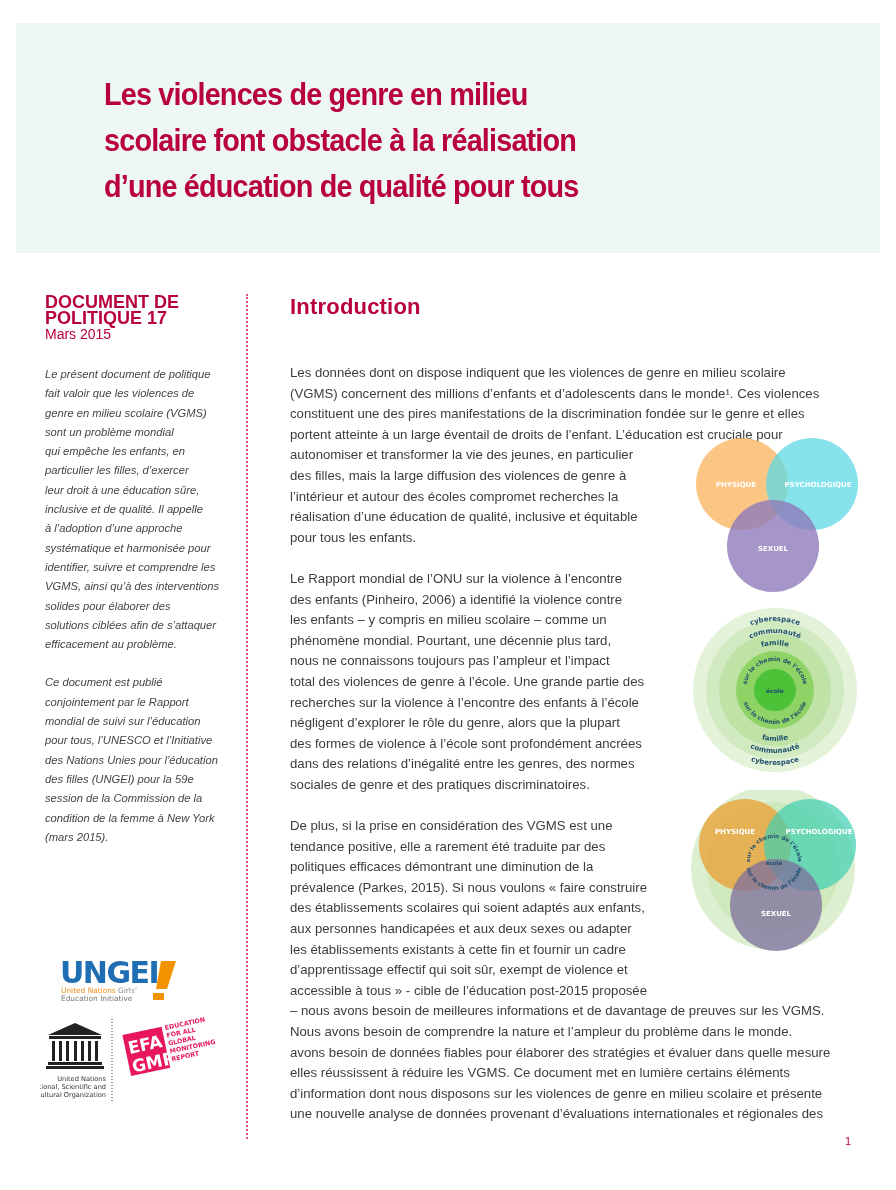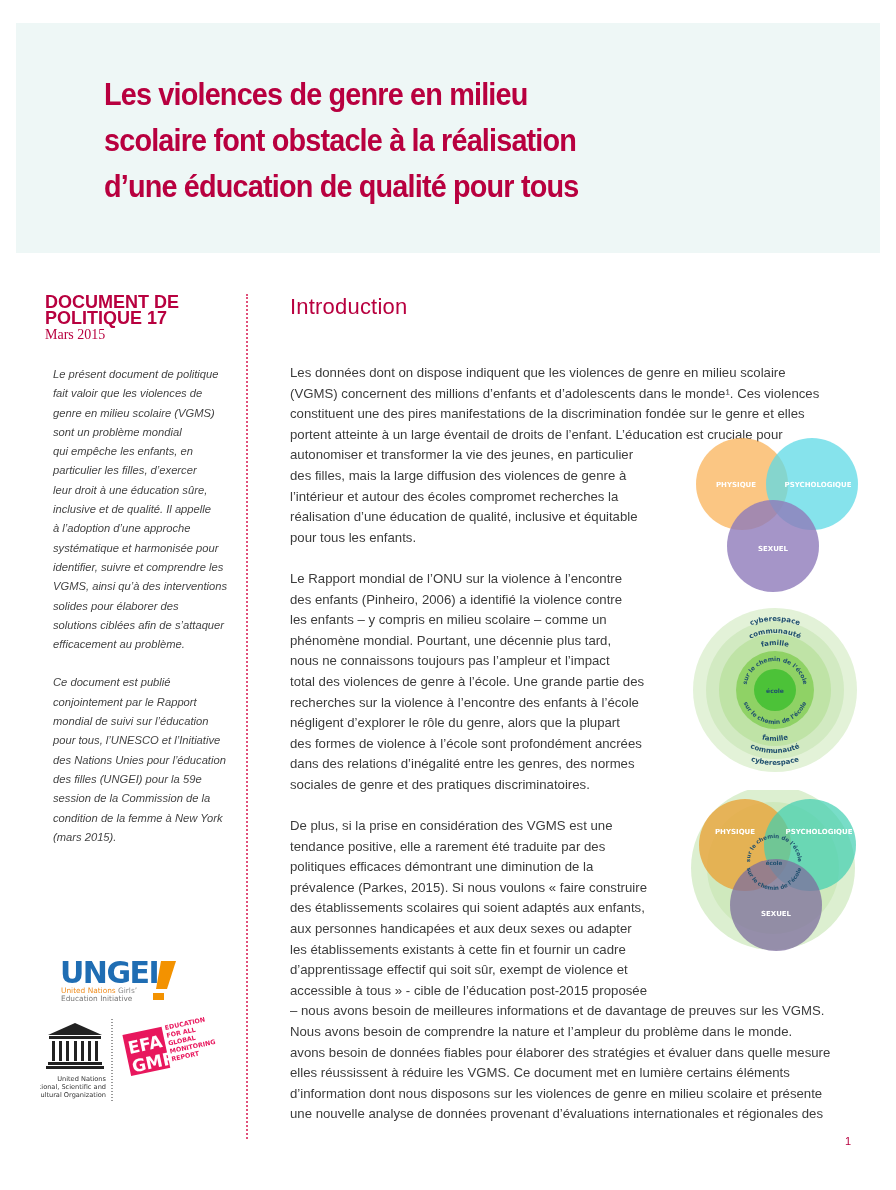--- a/index.html
+++ b/index.html
@@ -1,26 +1,26 @@
 <!DOCTYPE html>
 <html><head>
 <meta charset="utf-8">
 <style>
   html, body { margin: 0; padding: 0; background: #ffffff; }
   body { width: 896px; height: 1190px; position: relative; overflow: hidden; font-family: "DejaVu Sans", sans-serif; color: #3c3c3c; }
   .header-band { position: absolute; left: 16px; top: 23px; width: 864px; height: 230px; background: #eef7f6; }
   .main-title { position: absolute; left: 104px; top: 72px; width: 640px; margin: 0; font-family: "Liberation Sans", sans-serif; font-weight: bold; font-size: 31px; line-height: 46px; color: #b8003f; letter-spacing: -0.9px; transform: scaleX(0.93); transform-origin: left top; }
   .sidebar { position: absolute; left: 45px; top: 294px; width: 190px; }
   .doc-label { font-family: "Liberation Sans", sans-serif; font-weight: bold; font-size: 18px; line-height: 16px; color: #b8003f; margin: 0; }
-  .doc-date { font-family: Liberation Serif, serif; font-size: 14px; line-height: 17px; color: #b8003f; margin: 0 0 22px 0; }
-  .sidebar p.note { font-family: "Liberation Sans", sans-serif; font-style: italic; font-size: 11.2px; line-height: 19.3px; color: #444; margin: 0 0 19px 8px; }
+  .doc-date { font-family: Liberation Sans, sans-serif; font-size: 14px; line-height: 17px; color: #b8003f; margin: 0 0 22px 0; }
+  .sidebar p.note { font-family: "Liberation Sans", sans-serif; font-style: italic; font-size: 11.2px; line-height: 19.3px; color: #444; margin: 0 0 19px 0; }
   .divider { position: absolute; left: 246px; top: 294px; height: 845px; border-left: 2px dotted #e0507a; }
   .logos { position: absolute; left: 40px; top: 955px; width: 190px; height: 160px; }
   .content { position: absolute; left: 290px; top: 294px; width: 560px; }
-  .intro-heading { font-family: "Liberation Sans", sans-serif; font-size: 22px; font-weight: normal; color: #b8003f; margin: 0 0 43px 0; letter-spacing: 0.2px; }
+  .intro-heading { font-family: "Liberation Sans", sans-serif; font-size: 22px; font-weight: bold; color: #b8003f; margin: 0 0 43px 0; letter-spacing: 0.2px; }
   .content p.body { font-family: "Liberation Sans", sans-serif; font-size: 13.2px; line-height: 20.6px; color: #3c3c3c; margin: 0 0 20.6px 0; }
   .line { display: block; white-space: nowrap; }
   .figure { position: absolute; }
   .page-num { position: absolute; left: 845px; top: 1135px; font-family: "Liberation Sans", sans-serif; font-size: 11px; color: #b8003f; }
   svg text { font-family: "DejaVu Sans", sans-serif; }
 </style>
 </head>
 <body>
 
 <div class="header-band"></div>

